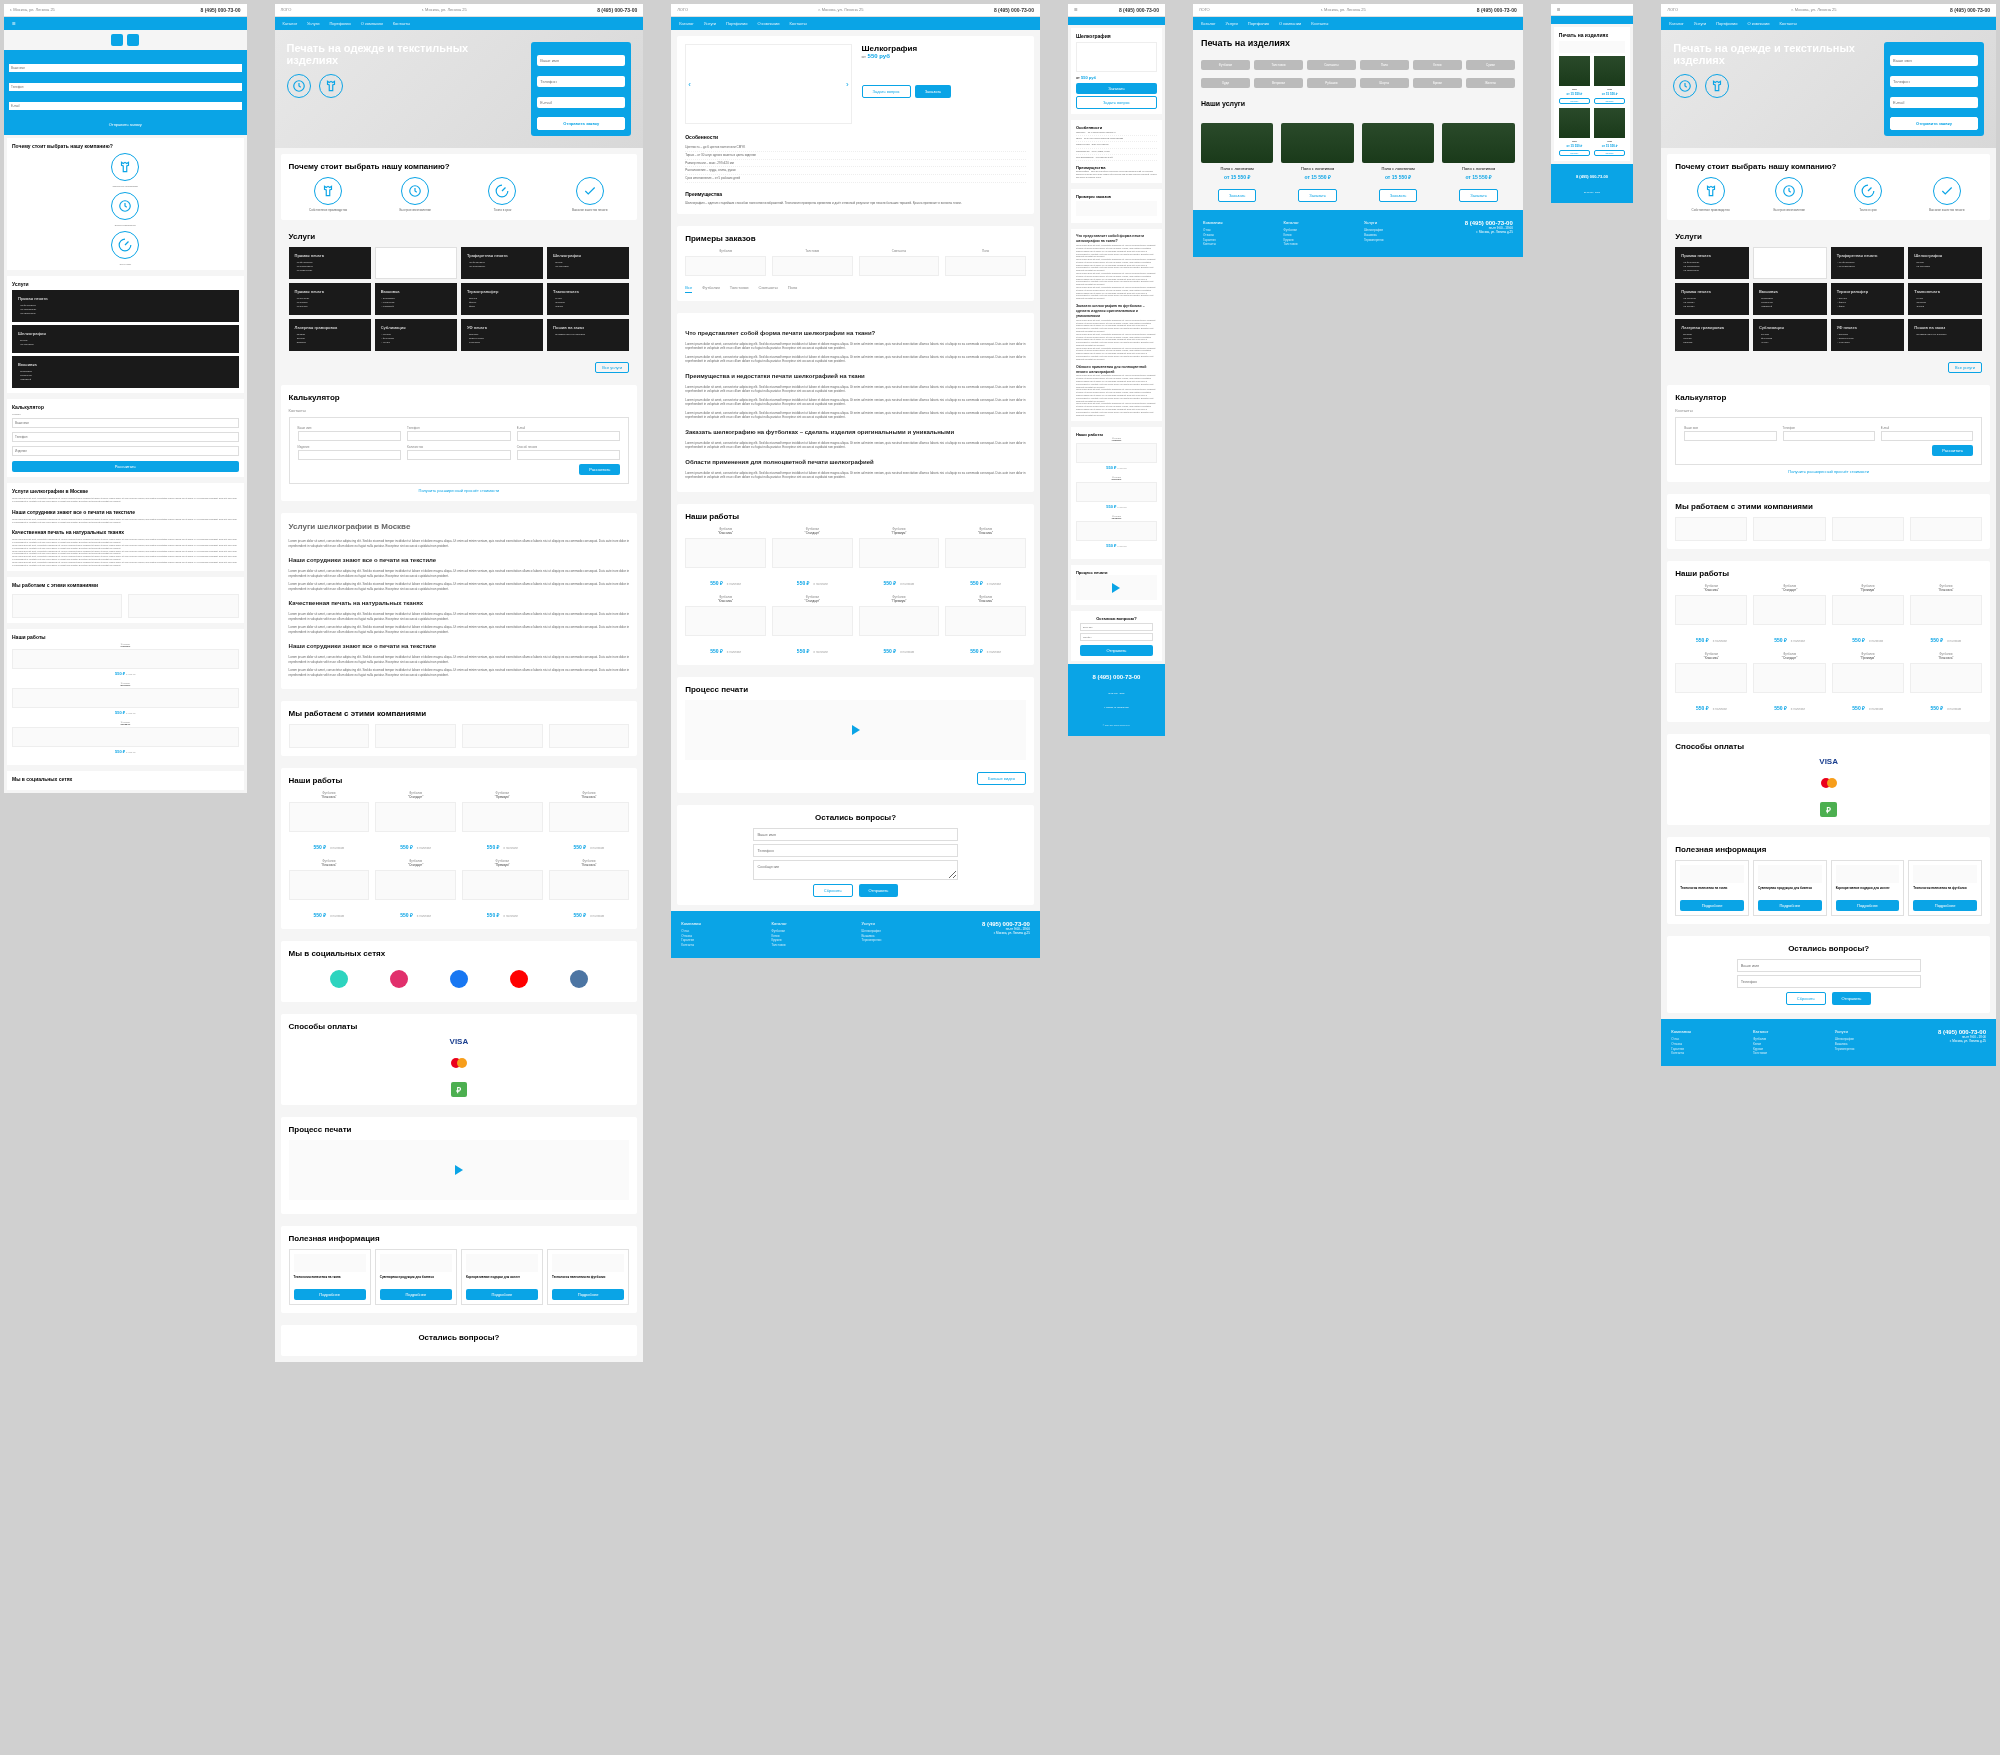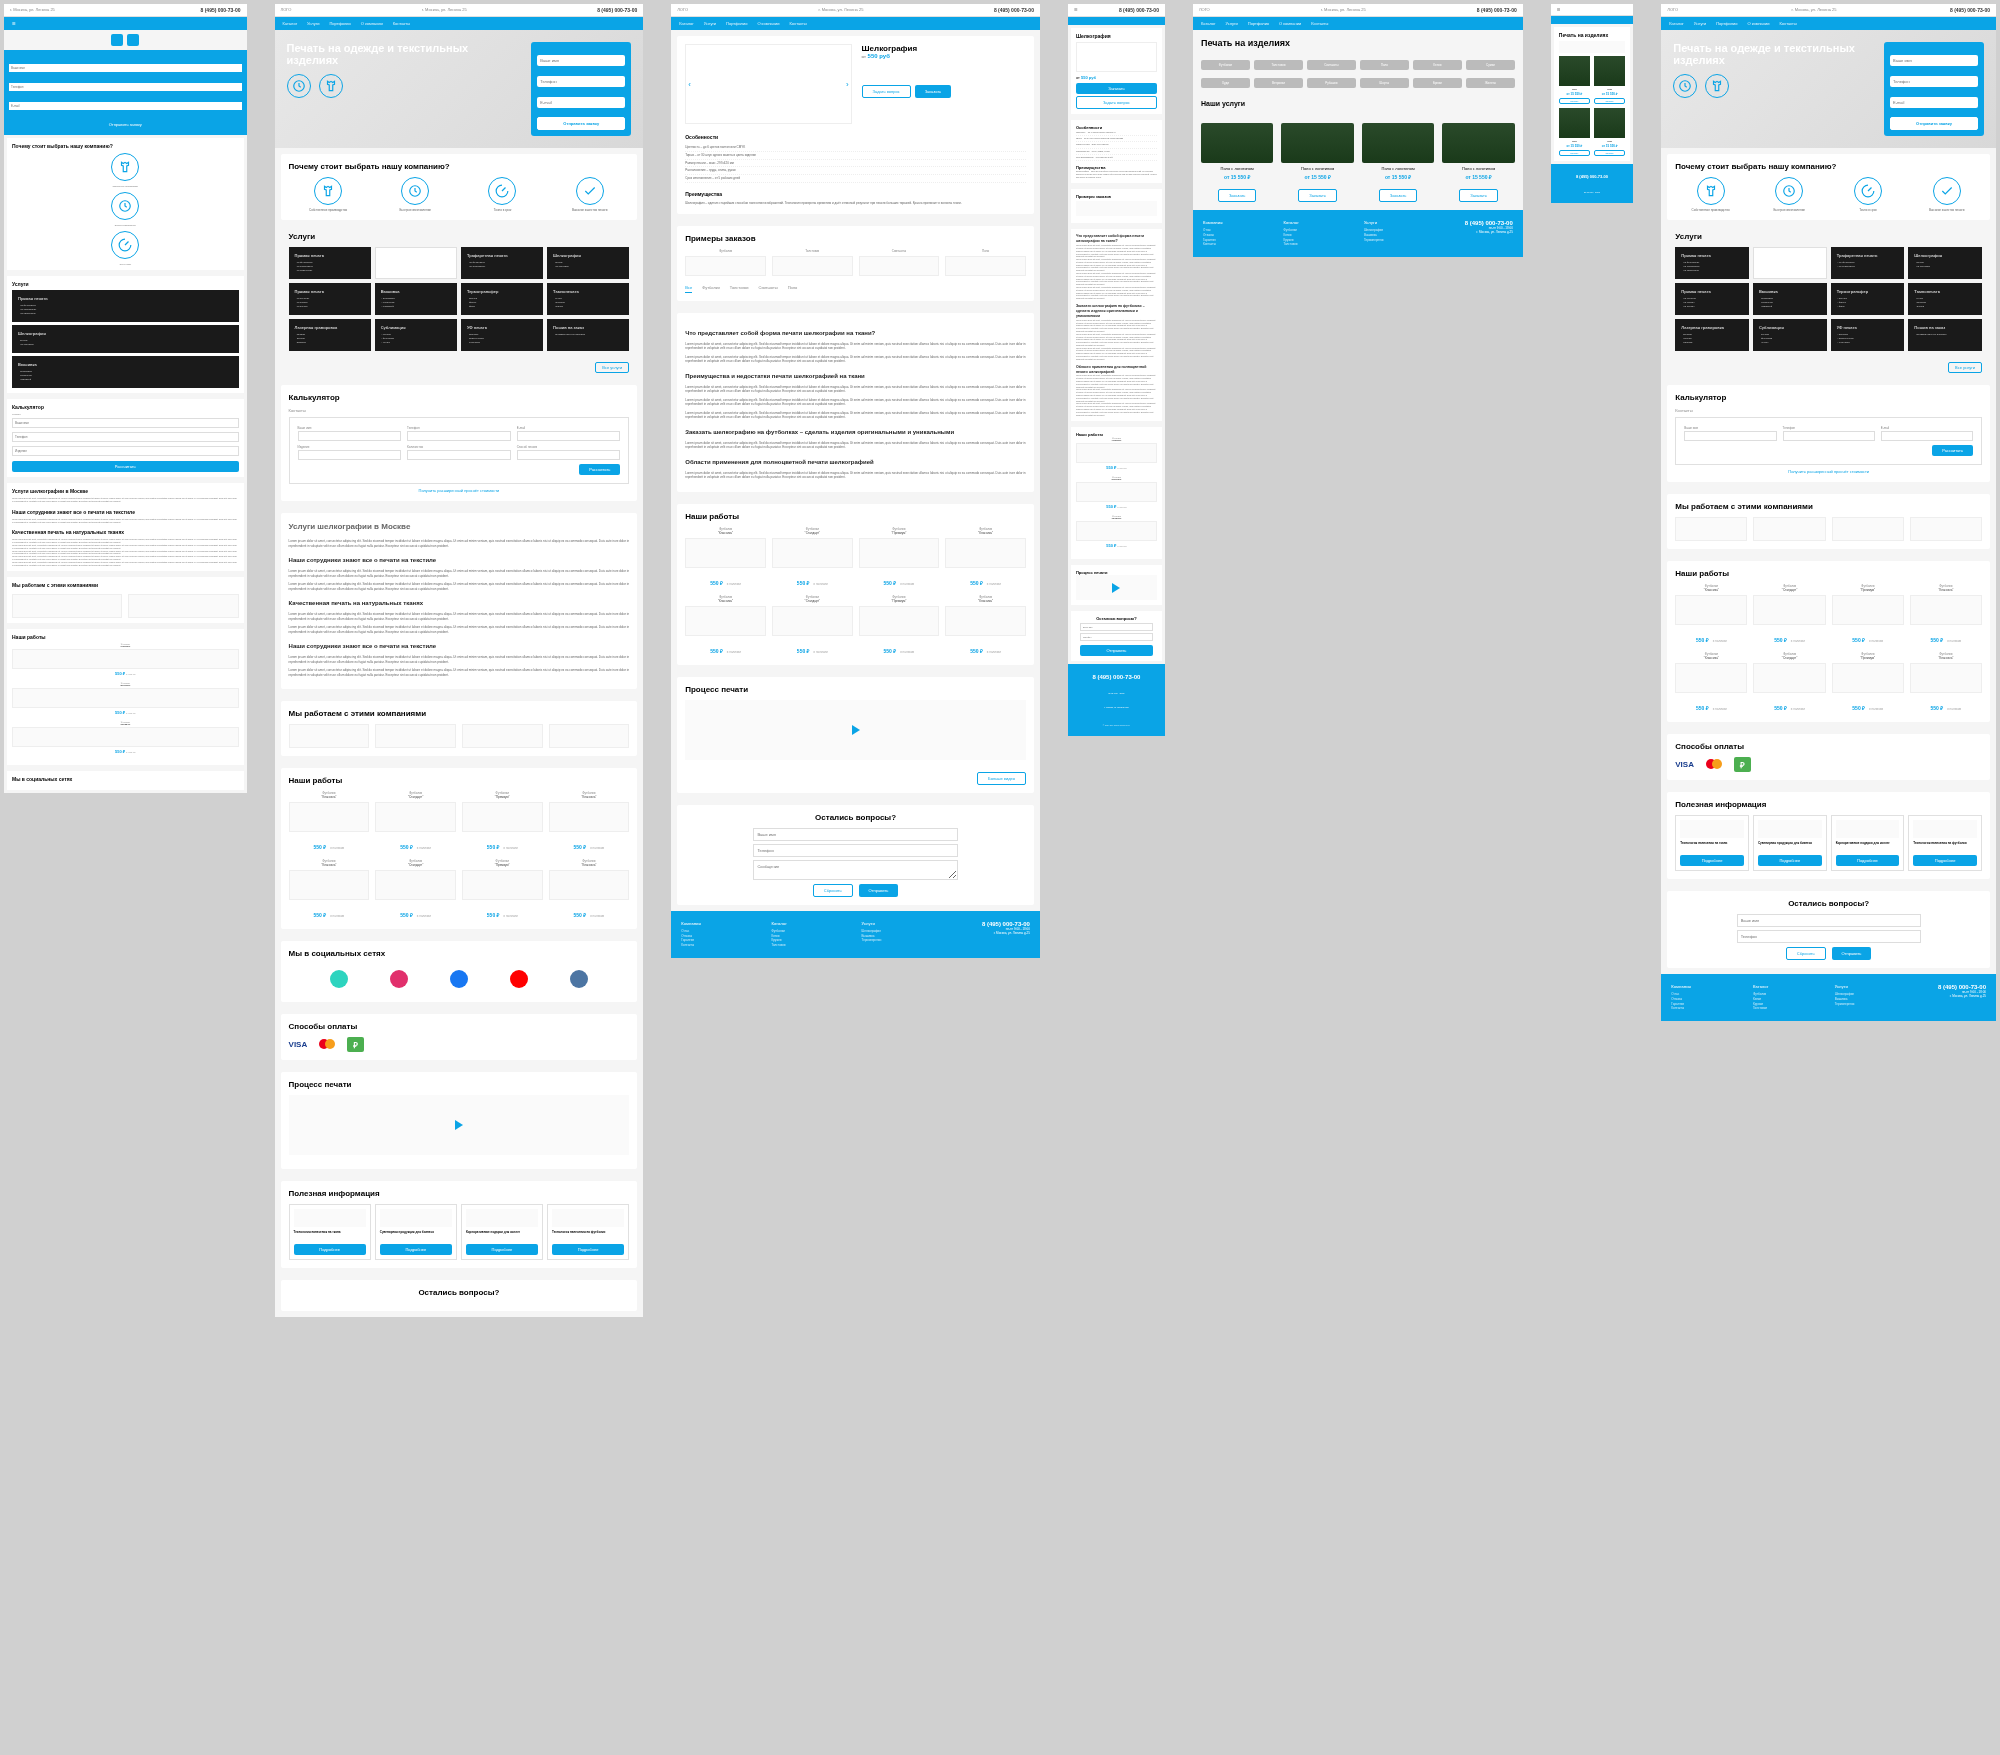--- a/index.html
+++ b/index.html
@@ -52,21 +52,21 @@
 .company-logo{flex:1;height:24px;background:#fafafa;border:1px solid #eee;}
 .works-grid{display:grid;grid-template-columns:repeat(4,1fr);gap:6px;}
 .work-item{text-align:center;}
 .work-cat{font-size:3px;color:#888;}
 .work-name{font-size:3px;color:#444;margin-bottom:3px;}
 .work-img{height:30px;background:#fafafa;border:1px solid #eee;margin:3px 0;}
 .work-price{font-size:5px;color:#0aa4e6;font-weight:bold;display:inline-block;}
 .work-stock{font-size:3px;color:#aaa;margin-left:4px;}
 .social-row{display:flex;justify-content:space-around;padding:6px 20px;}
 .social-icon{width:18px;height:18px;border-radius:50%;}
-.payment-row{display:flex;gap:12px;align-items:center;}
+.payment-row{display:flex;gap:12px;align-items:center;flex-direction:column;}
 .payment-item{font-size:8px;font-weight:bold;}
 .info-grid{display:grid;grid-template-columns:repeat(4,1fr);gap:4px;}
 .info-card{border:1px solid #e0e0e0;padding:4px;font-size:3px;}
 .info-img{height:18px;background:#fafafa;margin-bottom:3px;}
 .info-title{font-size:3px;font-weight:bold;margin-bottom:4px;min-height:10px;}
 .questions{text-align:center;}
 .questions input{display:block;width:60%;margin:3px auto;border:1px solid #ddd;padding:3px;font-size:4px;}
 .questions textarea{display:block;width:60%;margin:3px auto;border:1px solid #ddd;padding:3px;font-size:4px;height:20px;}
 .questions .btns{display:flex;gap:6px;justify-content:center;margin-top:4px;}
 .footer{background:#0aa4e6;color:#fff;padding:10px;font-size:3px;display:flex;gap:12px;}

